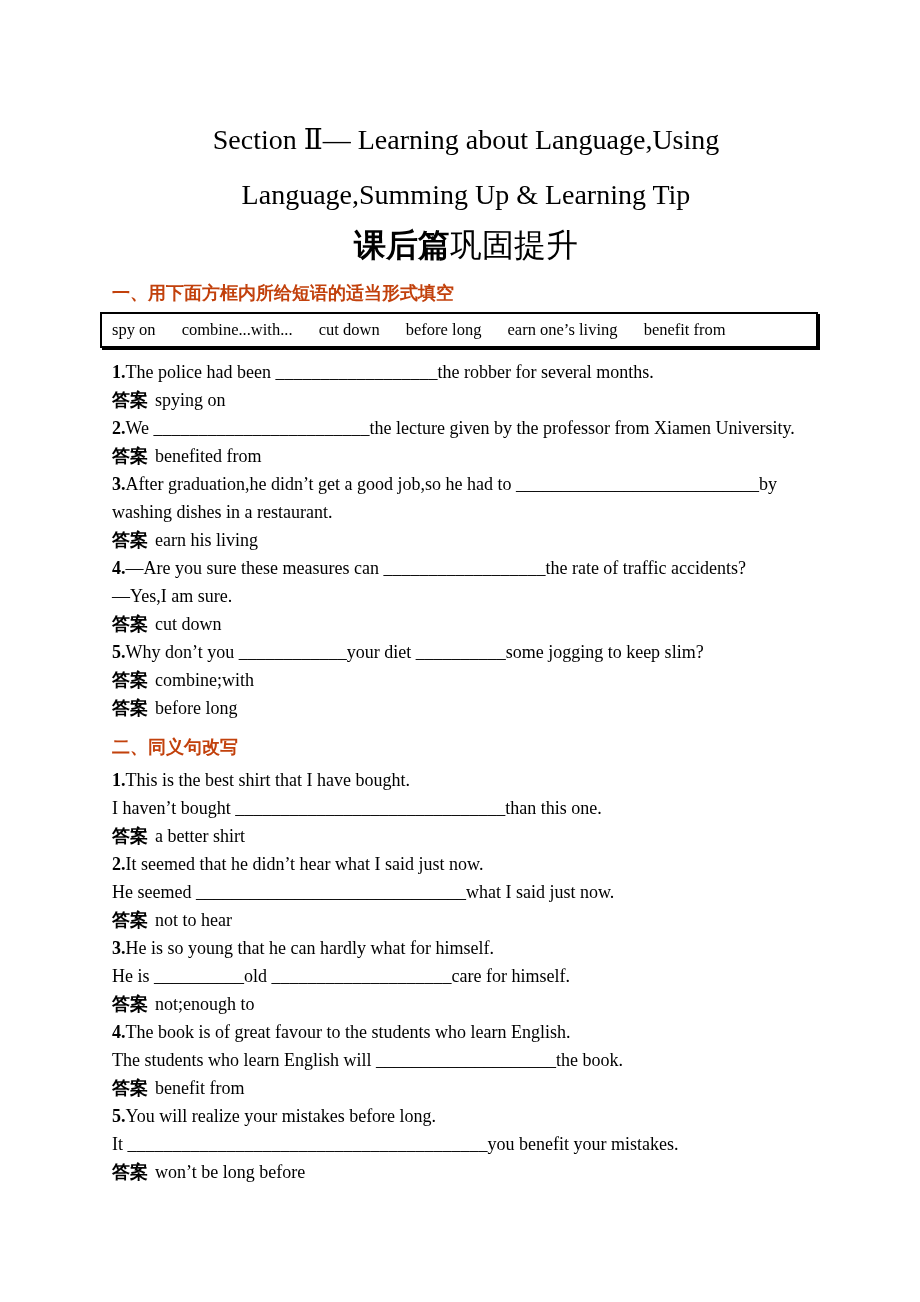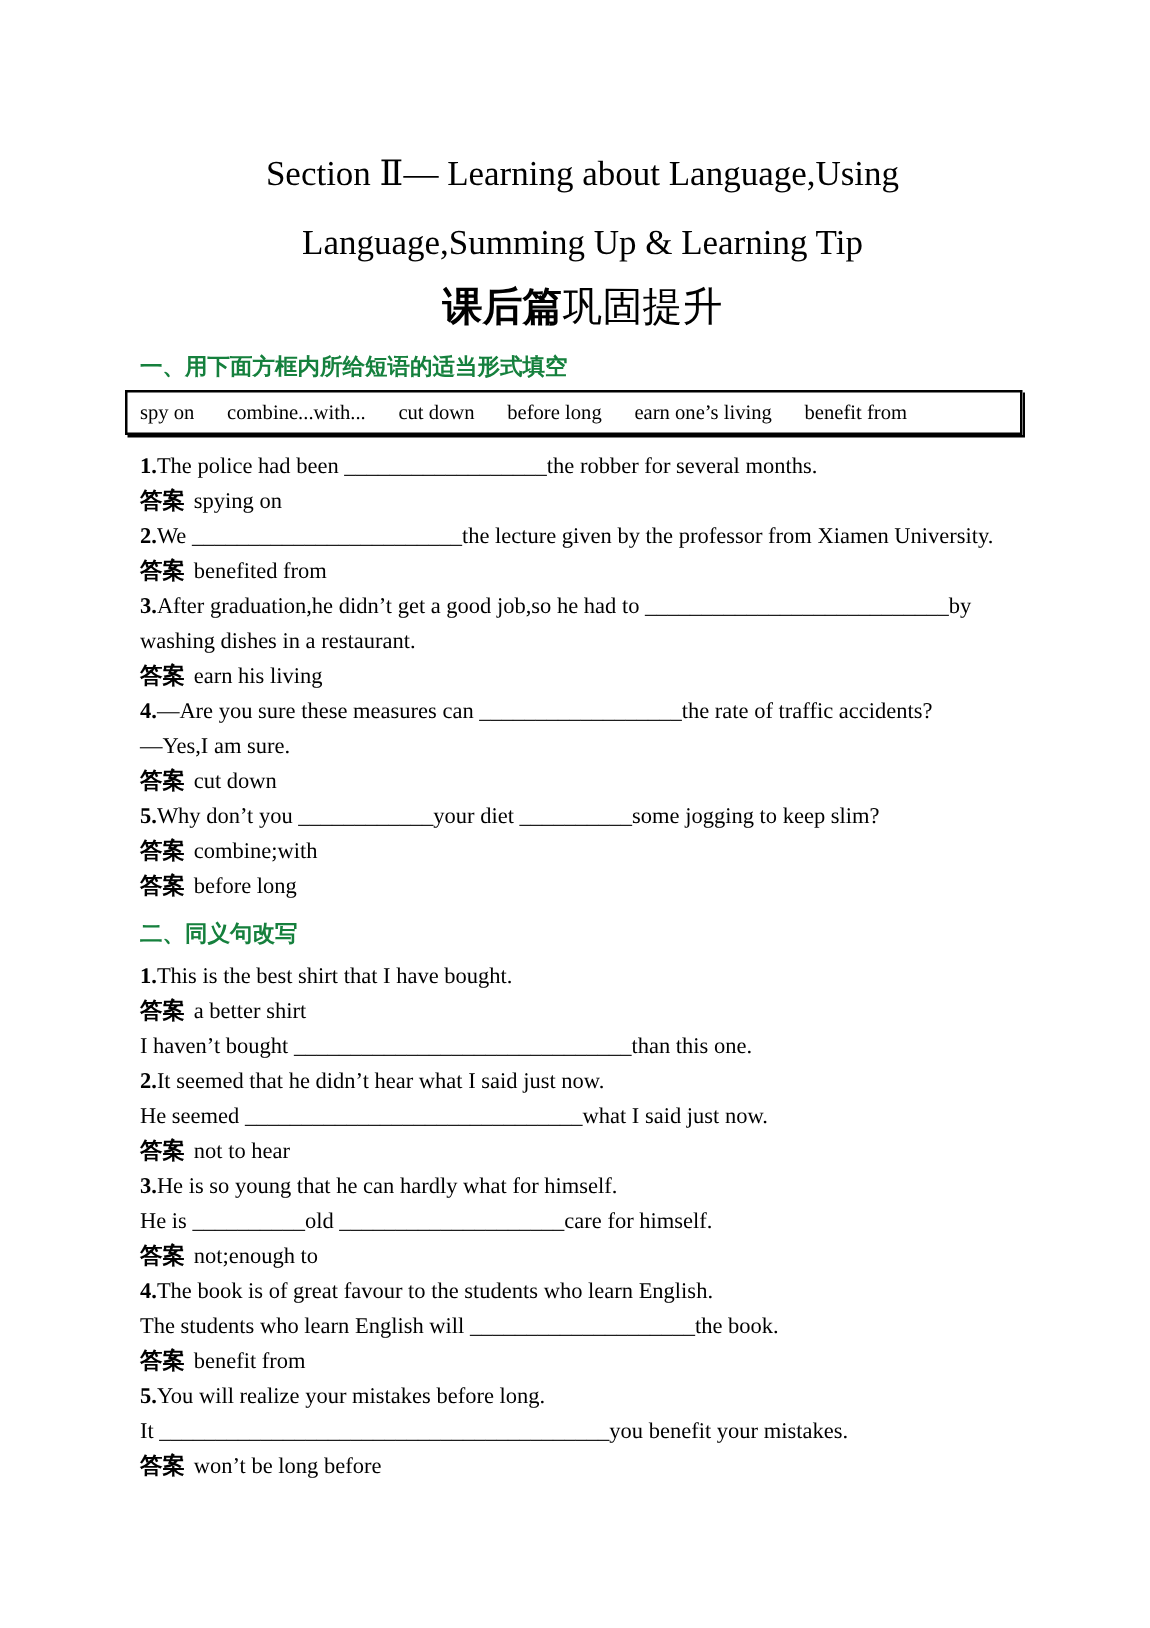--- a/index.html
+++ b/index.html
@@ -24,21 +24,21 @@
   }
   .subtitle .sub-bold{font-weight:bold;font-family:"Liberation Sans","DejaVu Sans",sans-serif;}
   .subtitle .sub-reg{font-weight:normal;}
 
   h2.s-heading{
     margin:12px 0 6px 0;
     font-family:"Liberation Sans","DejaVu Sans",sans-serif;
     font-weight:bold;
     font-size:18px;
     line-height:26px;
-    color:#15803d;
+    color:#c2410c;
   }
 
   .phrase-box{
     border:2px solid #000;
     box-shadow:2px 2px 0 0 #000;
     margin:4px 2px 10px -12px;
     padding:2px 10px;
     font-size:16.5px;
     line-height:28px;
     white-space:nowrap;
@@ -95,22 +95,22 @@
         <p class="line"><b class="qnum">5.</b><span>Why don’t you ____________your diet __________some jogging to keep slim?</span></p>
         <p class="line"><b class="ans-label">答案</b><span>combine;with</span></p>
         <p class="line"><b class="ans-label">答案</b><span>before long</span></p>
       </div>
   </section>
 
   <section>
     <h2 class="s-heading">二、同义句改写</h2>
     <div id="s2-items">
         <p class="line"><b class="qnum">1.</b><span>This is the best shirt that I have bought.</span></p>
+        <p class="line"><span>I haven’t bought ______________________________than this one.</span></p>
         <p class="line"><b class="ans-label">答案</b><span>a better shirt</span></p>
-        <p class="line"><span>I haven’t bought ______________________________than this one.</span></p>
         <p class="line"><b class="qnum">2.</b><span>It seemed that he didn’t hear what I said just now.</span></p>
         <p class="line"><span>He seemed ______________________________what I said just now.</span></p>
         <p class="line"><b class="ans-label">答案</b><span>not to hear</span></p>
         <p class="line"><b class="qnum">3.</b><span>He is so young that he can hardly what for himself.</span></p>
         <p class="line"><span>He is __________old ____________________care for himself.</span></p>
         <p class="line"><b class="ans-label">答案</b><span>not;enough to</span></p>
         <p class="line"><b class="qnum">4.</b><span>The book is of great favour to the students who learn English.</span></p>
         <p class="line"><span>The students who learn English will ____________________the book.</span></p>
         <p class="line"><b class="ans-label">答案</b><span>benefit from</span></p>
         <p class="line"><b class="qnum">5.</b><span>You will realize your mistakes before long.</span></p>

